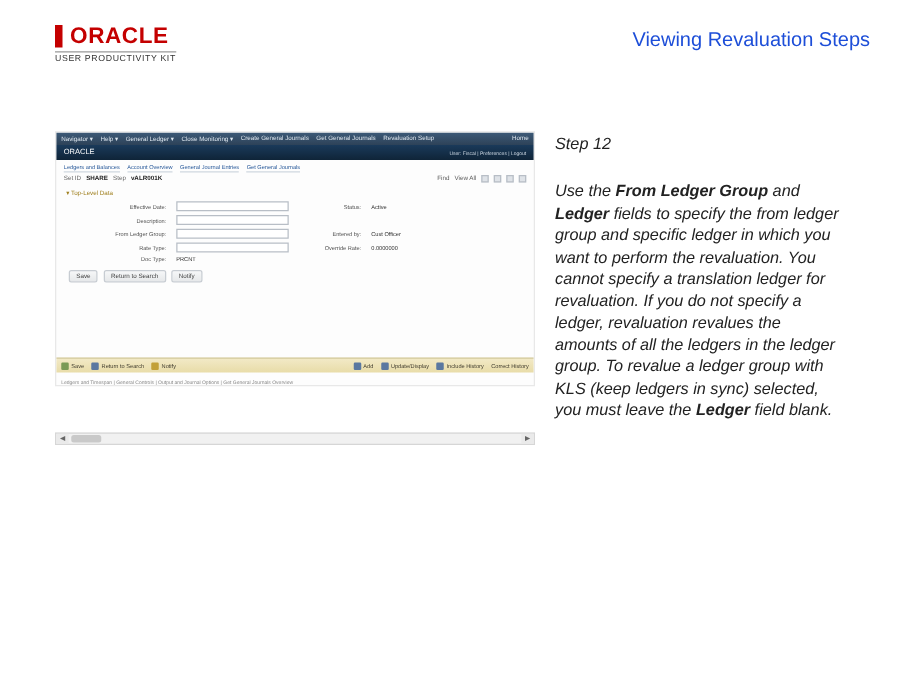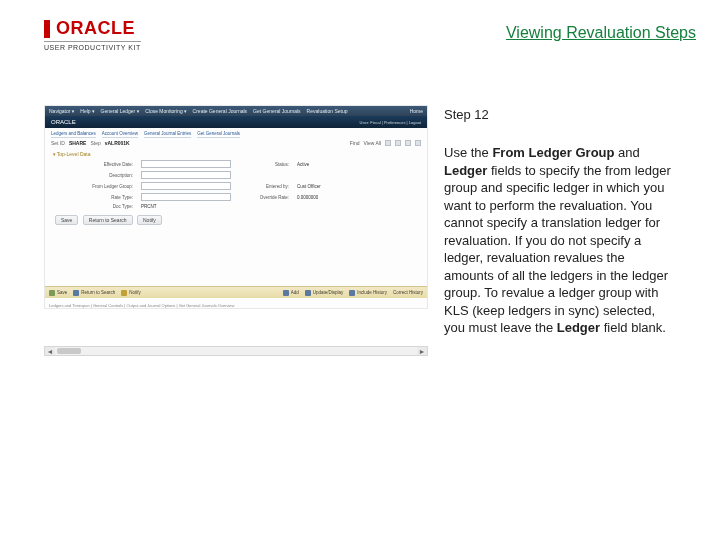--- a/index.html
+++ b/index.html
@@ -32,23 +32,22 @@
   .upk-sub {
     font-size: 7px;
     letter-spacing: 0.5px;
     color: #333;
     margin-top: 2px;
     border-top: 1px solid #999;
     padding-top: 2px;
   }
   .page-title {
     font-size: 16px;
-    color: #15803d;
+    color: #1d4ed8;
     margin-top: 6px;
-    text-decoration: underline;
   }
   .content {
     display: flex;
     padding: 48px 24px 0 44px;
     gap: 16px;
   }
   .screenshot {
     width: 384px;
     height: 204px;
     position: relative;
@@ -174,20 +173,21 @@
     color:#666; font-size:7px;
     background:#eaeaea;
   }
   .scrollbar .thumb {
     width: 24px; height: 6px; background:#c9c9c9; margin-left:2px; border-radius:2px;
   }
   .scrollbar .track { flex:1; }
   .right-panel {
     width: 230px;
     padding-top: 2px;
+    font-style: italic;
   }
   .step-label {
     font-size: 13px;
     margin-bottom: 22px;
   }
   .instruction {
     font-size: 13px;
     line-height: 1.35;
   }
   .instruction b { font-weight: bold; }

